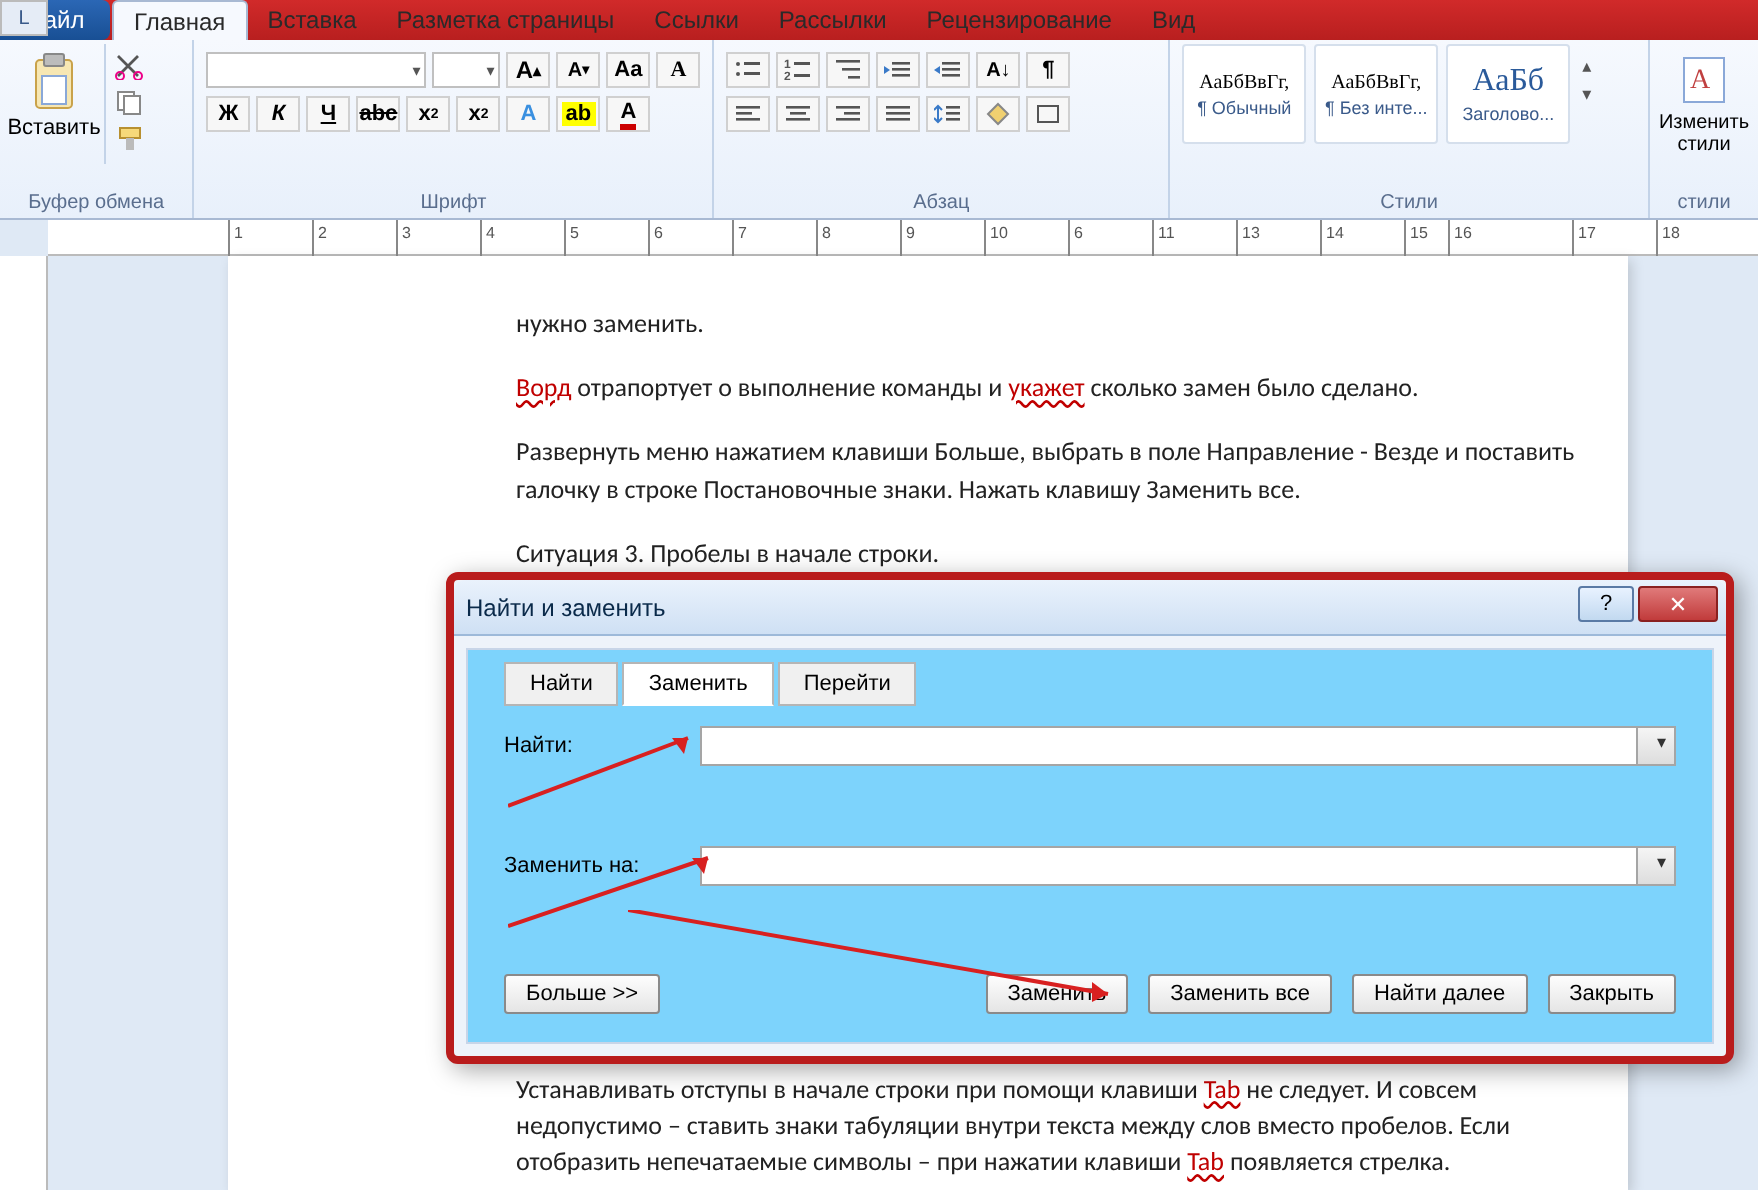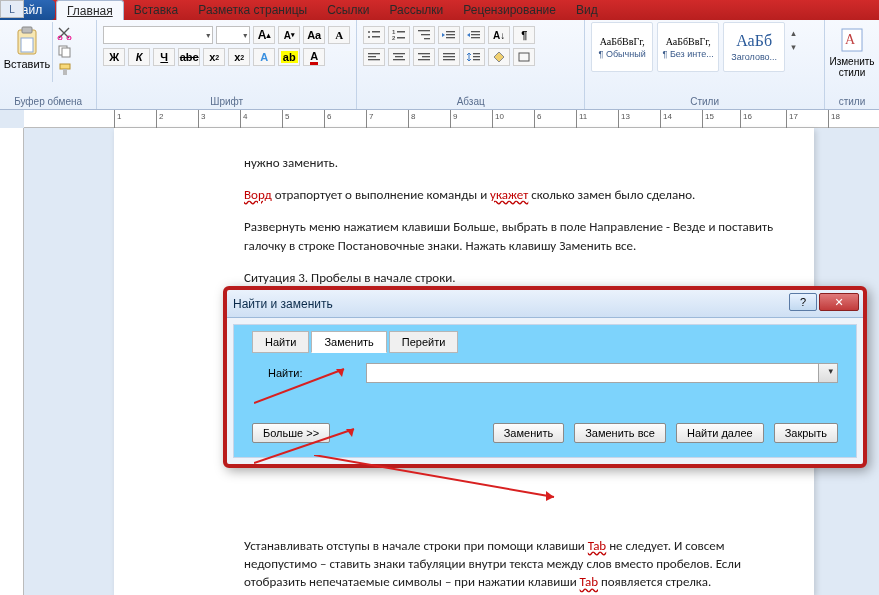--- a/index.html
+++ b/index.html
@@ -1,21 +1,21 @@
 <!DOCTYPE html>
 <html><head>
 <meta charset="utf-8">
 <style>
 * { margin:0; padding:0; box-sizing:border-box; }
 body { font-family:"Segoe UI",Tahoma,sans-serif; font-size:11px; background:#dfe9f5; width:879px; height:595px; overflow:hidden; position:relative; }
 .topbar { height:20px; background:linear-gradient(#d12a2a,#b81f1f); position:relative; }
 .file { position:absolute; top:0; left:0; width:55px; height:20px; background:linear-gradient(#2b67b5,#184f94); color:#fff; font-size:12px; display:flex; align-items:center; justify-content:center; border-top-right-radius:4px; border-bottom-right-radius:4px; }
 .tabs { position:absolute; top:0; left:56px; height:20px; display:flex; }
 .tab { height:20px; padding:0 10px; font-size:12px; color:#2a2a2a; display:flex; align-items:center; cursor:pointer; }
-.tab.active { background:#f6f9fe; border-top-left-radius:3px; border-top-right-radius:3px; border:1px solid #a8b9d3; border-bottom:none;text-decoration:underline; }
+.tab.active { background:#f6f9fe; border-top-left-radius:3px; border-top-right-radius:3px; border:1px solid #a8b9d3; border-bottom:none; }
 .ribbon { background:linear-gradient(#f6f9fe,#e8f0fb); height:90px; border-bottom:1px solid #a8b9d3; display:flex; }
 .grp { border-right:1px solid #c3d3e8; padding:2px 6px 0 6px; display:flex; flex-direction:column; height:100%; position:relative; }
 .grp-body { flex:1; display:flex; align-items:flex-start; gap:4px; }
 .grp-title { font-size:10px; color:#5a6e8e; text-align:center; padding:2px 0; }
 .bigbtn { width:42px; display:flex; flex-direction:column; align-items:center; gap:2px; padding:4px 2px; }
 .icon { display:inline-flex; align-items:center; justify-content:center; }
 .sp { width:1px; height:60px; background:#c3d3e8; }
 .col { display:flex; flex-direction:column; gap:4px; padding-top:4px; }
 .row { display:flex; gap:3px; align-items:center; }
 .minibtn { width:22px; height:18px; background:#f7f7f7; border:1px solid #d0d0d0; display:flex; align-items:center; justify-content:center; font-size:11px; font-weight:bold; cursor:pointer; }
@@ -23,34 +23,34 @@
 .font-box::after { content:"▾"; position:absolute; right:2px; font-size:8px; color:#555; }
 .style-box { width:62px; height:50px; border:1px solid #d5dfec; background:#fff; display:flex; flex-direction:column; align-items:center; justify-content:center; gap:2px; cursor:pointer; border-radius:2px; }
 .style-big { font-family:"Times New Roman",serif; }
 .style-lbl { font-size:9px; color:#3a5a8a; }
 .ruler-h { height:18px; background:#fff; border-bottom:1px solid #bbb; position:relative; margin-left:24px; font-size:8px; color:#555; }
 .tick { position:absolute; top:0; height:18px; border-left:1px solid #888; }
 .tick span { position:absolute; top:2px; left:2px; }
 .doc-area { position:absolute; top:128px; left:0; right:0; bottom:0; display:flex; }
 .ruler-v { width:24px; background:#fff; border-right:1px solid #bbb; position:relative; }
 .page { background:#fff; margin-left:90px; width:700px; padding:20px 20px 20px 130px; font-family:Calibri,sans-serif; font-size:13px; color:#222; line-height:1.4; box-shadow:2px 2px 6px rgba(0,0,0,0.15); }
-.page p { margin:6px 0 14px 0; }
+.page p { margin:6px 0 14px 14px; }
 .red { color:#c00000; text-decoration:underline wavy #c00000; }
 
 .dlg { position:absolute; top:286px; left:223px; width:644px; background:#eef3fa; border:4px solid #b91c1c; border-radius:6px; box-shadow:3px 3px 12px rgba(0,0,0,0.35); font-size:11px; }
 .dlg-title { height:28px; background:linear-gradient(#eaf2fc,#cfe0f4); border-bottom:1px solid #9db9d9; display:flex; align-items:center; padding:0 6px; border-radius:6px 6px 0 0; position:relative; }
 .dlg-title span { color:#0a2a4a; font-size:12px; }
 .dlg-ctrls { position:absolute; right:4px; top:3px; display:flex; gap:2px; }
 .dlg-ctrl { width:28px; height:18px; border:1px solid #5a7aa5; background:linear-gradient(#e8f2ff,#c2d9f0); display:flex; align-items:center; justify-content:center; border-radius:2px; font-size:11px; cursor:pointer; }
 .dlg-close { width:40px; background:linear-gradient(#e07a7a,#c13b3b); color:#fff; border-color:#8a2020; }
 .dlg-body { background:#7dd3fc; margin:6px; border:1px solid #c8d5e8; padding:6px 18px 14px 18px; position:relative; }
 .dlg-tabs { display:flex; gap:2px; margin-bottom:10px; }
 .dtab { padding:4px 12px; background:#f0f0f0; border:1px solid #b5b5b5; font-size:11px; cursor:pointer; }
 .dtab.active { background:#fff; border-bottom:1px solid #fff; position:relative; z-index:2; }
-.dlg-row { display:flex; align-items:center; gap:8px; margin:10px 0 40px 16px; }
+.dlg-row { display:flex; align-items:center; gap:8px; margin:10px 0 40px 0; }
 .dlg-row label { width:90px; font-size:11px; }
 .combo { flex:1; height:20px; border:1px solid #a5a5a5; background:#fff; position:relative; }
 .combo::after { content:""; position:absolute; right:0; top:0; width:18px; height:18px; background:linear-gradient(#f5f5f5,#ddd); border-left:1px solid #a5a5a5; }
 .combo::before { content:"▾"; position:absolute; right:4px; top:2px; font-size:9px; color:#333; z-index:2; }
 .combo input { border:none; outline:none; width:calc(100% - 20px); height:100%; padding:0 4px; font-size:11px; }
 .dlg-btns { display:flex; gap:10px; align-items:center; }
 .btn { padding:3px 10px; background:linear-gradient(#fdfdfd,#e5e5e5); border:1px solid #8a8a8a; border-radius:2px; font-size:11px; cursor:pointer; }
 .btn.spacer { flex:1; border:none; background:none; cursor:default; }
 
 .arrow { position:absolute; pointer-events:none; }
@@ -326,21 +326,21 @@
     </div>
     <div class="tick" style="left: 594px;">
       <span>13</span>
     </div>
     <div class="tick" style="left: 636px;">
       <span>14</span>
     </div>
     <div class="tick" style="left: 678px;">
       <span>15</span>
     </div>
-    <div class="tick" style="left: 716px;">
+    <div class="tick" style="left: 700px;">
       <span>16</span>
     </div>
     <div class="tick" style="left: 762px;">
       <span>17</span>
     </div>
     <div class="tick" style="left: 804px;">
       <span>18</span>
     </div>
   </div>
 
@@ -365,20 +365,26 @@
     </div>
   </div>
   <div class="dlg-body">
     <div class="dlg-tabs">
       <div class="dtab">Найти</div>
       <div class="dtab active">Заменить</div>
       <div class="dtab">Перейти</div>
     </div>
     <div class="dlg-row">
       <label>Найти:</label>
+      <div class="combo">
+        <input value="" style="">
+      </div>
+    </div>
+    <div class="dlg-row" style="margin-bottom:44px">
+      <label>Заменить на:</label>
       <div class="combo">
         <input value="" style="">
       </div>
     </div>
     <div class="dlg-btns">
       <div class="btn">Больше &gt;&gt;</div>
       <div class="btn spacer"></div>
       <div class="btn">Заменить</div>
       <div class="btn">Заменить все</div>
       <div class="btn">Найти далее</div>

